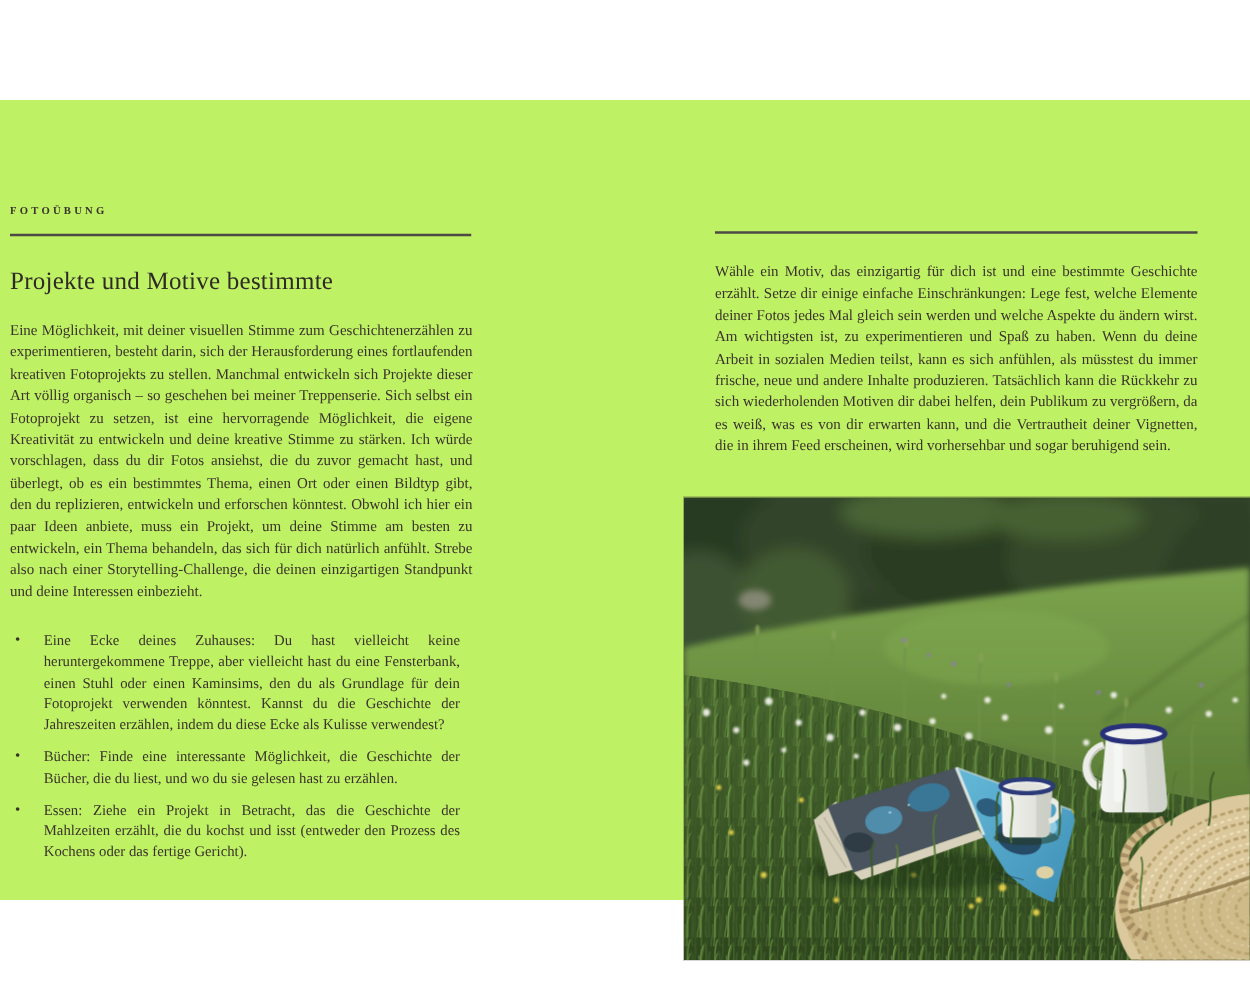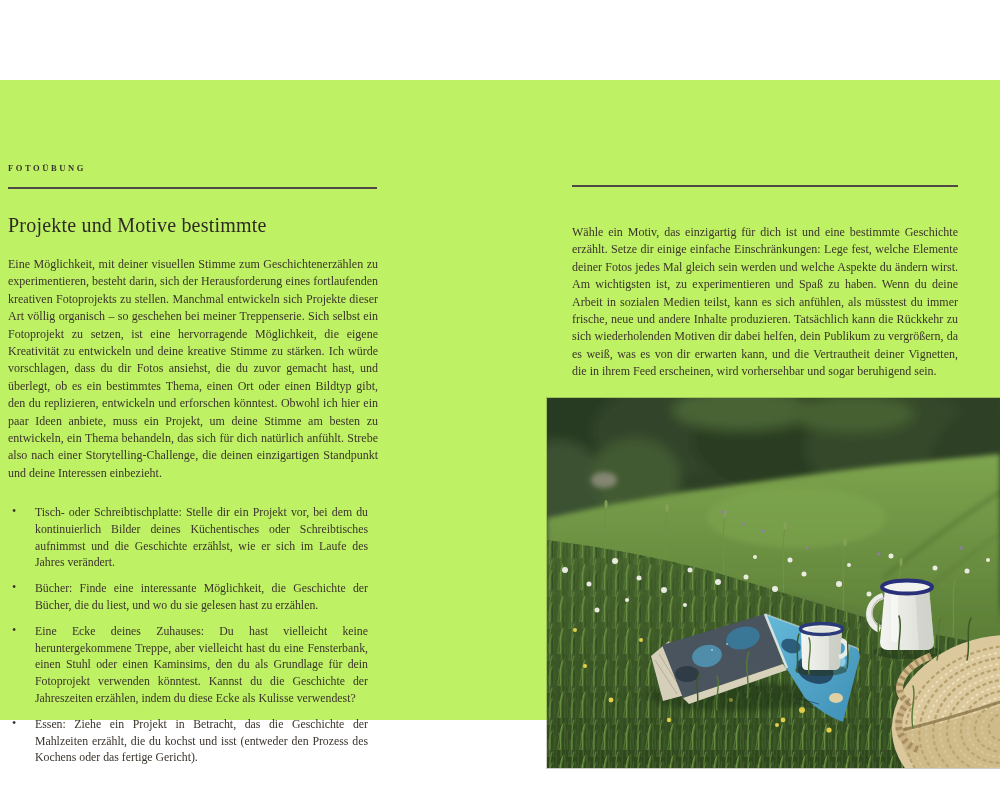--- a/index.html
+++ b/index.html
@@ -26,21 +26,21 @@
     position:absolute;left:8px;top:132px;width:400px;
     font-size:20px;font-weight:400;color:#2f2a25;margin:0;line-height:26px;
     letter-spacing:.2px;
   }
   .body-par{
     position:absolute;margin:0;
     font-size:12px;line-height:17.4px;text-align:justify;
     hyphens:auto;-webkit-hyphens:auto;
   }
   .par-left{left:8px;top:176px;width:370px;}
-  .par-right{left:572px;top:144px;width:386px;}
+  .par-right{left:572px;top:129px;width:386px;}
   .idea-list{
     position:absolute;left:8px;top:424px;width:360px;
     margin:0;padding:0;list-style:none;
     font-size:11.8px;line-height:16.8px;
   }
   .idea-list li{
     position:relative;padding-left:27px;margin:0 0 9px 0;text-align:justify;
     hyphens:auto;-webkit-hyphens:auto;
   }
   .idea-list li::before{
@@ -61,23 +61,22 @@
 <body>
 
 <div class="spread">
 
   <section>
     <div class="kicker">FOTOÜBUNG</div>
     <div class="rule rule-left"></div>
     <h1 class="title">Projekte und Motive bestimmte</h1>
     <p class="body-par par-left">Eine Möglichkeit, mit deiner visuellen Stimme zum Geschichtenerzählen zu experimentieren, besteht darin, sich der Herausforderung eines fortlaufenden kreativen Fotoprojekts zu stellen. Manchmal entwickeln sich Projekte dieser Art völlig organisch – so geschehen bei meiner Treppenserie. Sich selbst ein Fotoprojekt zu setzen, ist eine hervorragende Möglichkeit, die eigene Kreativität zu entwickeln und deine kreative Stimme zu stärken. Ich würde vorschlagen, dass du dir Fotos ansiehst, die du zuvor gemacht hast, und überlegt, ob es ein bestimmtes Thema, einen Ort oder einen Bildtyp gibt, den du replizieren, entwickeln und erforschen könntest. Obwohl ich hier ein paar Ideen anbiete, muss ein Projekt, um deine Stimme am besten zu entwickeln, ein Thema behandeln, das sich für dich natürlich anfühlt. Strebe also nach einer Storytelling-Challenge, die deinen einzigartigen Standpunkt und deine Interessen einbezieht.</p>
     <ul class="idea-list">
-      <li>Tisch- oder Schreibtischplatte: Stelle dir ein Projekt vor, bei dem du kontinuierlich Bilder deines Küchentisches oder Schreibtisches aufnimmst und die Geschichte erzählst, wie er sich im Laufe des Jahres verändert.</li>
+      <li>Eine Ecke deines Zuhauses: Du hast vielleicht keine heruntergekommene Treppe, aber vielleicht hast du eine Fensterbank, einen Stuhl oder einen Kaminsims, den du als Grundlage für dein Fotoprojekt verwenden könntest. Kannst du die Geschichte der Jahreszeiten erzählen, indem du diese Ecke als Kulisse verwendest?</li>
       <li>Bücher: Finde eine interessante Möglichkeit, die Geschichte der Bücher, die du liest, und wo du sie gelesen hast zu erzählen.</li>
-      <li>Eine Ecke deines Zuhauses: Du hast vielleicht keine heruntergekommene Treppe, aber vielleicht hast du eine Fensterbank, einen Stuhl oder einen Kaminsims, den du als Grundlage für dein Fotoprojekt verwenden könntest. Kannst du die Geschichte der Jahreszeiten erzählen, indem du diese Ecke als Kulisse verwendest?</li>
       <li>Essen: Ziehe ein Projekt in Betracht, das die Geschichte der Mahlzeiten erzählt, die du kochst und isst (entweder den Prozess des Kochens oder das fertige Gericht).</li>
     </ul>
     <div class="pagenum pagenum-left">166</div>
   </section>
 
   <section>
     <div class="rule rule-right"></div>
     <p class="body-par par-right">Wähle ein Motiv, das einzigartig für dich ist und eine bestimmte Geschichte erzählt. Setze dir einige einfache Einschränkungen: Lege fest, welche Elemente deiner Fotos jedes Mal gleich sein werden und welche Aspekte du ändern wirst. Am wichtigsten ist, zu experimentieren und Spaß zu haben. Wenn du deine Arbeit in sozialen Medien teilst, kann es sich anfühlen, als müsstest du immer frische, neue und andere Inhalte produzieren. Tatsächlich kann die Rückkehr zu sich wiederholenden Motiven dir dabei helfen, dein Publikum zu vergrößern, da es weiß, was es von dir erwarten kann, und die Vertrautheit deiner Vignetten, die in ihrem Feed erscheinen, wird vorhersehbar und sogar beruhigend sein.</p>
 
     <figure class="photo">

